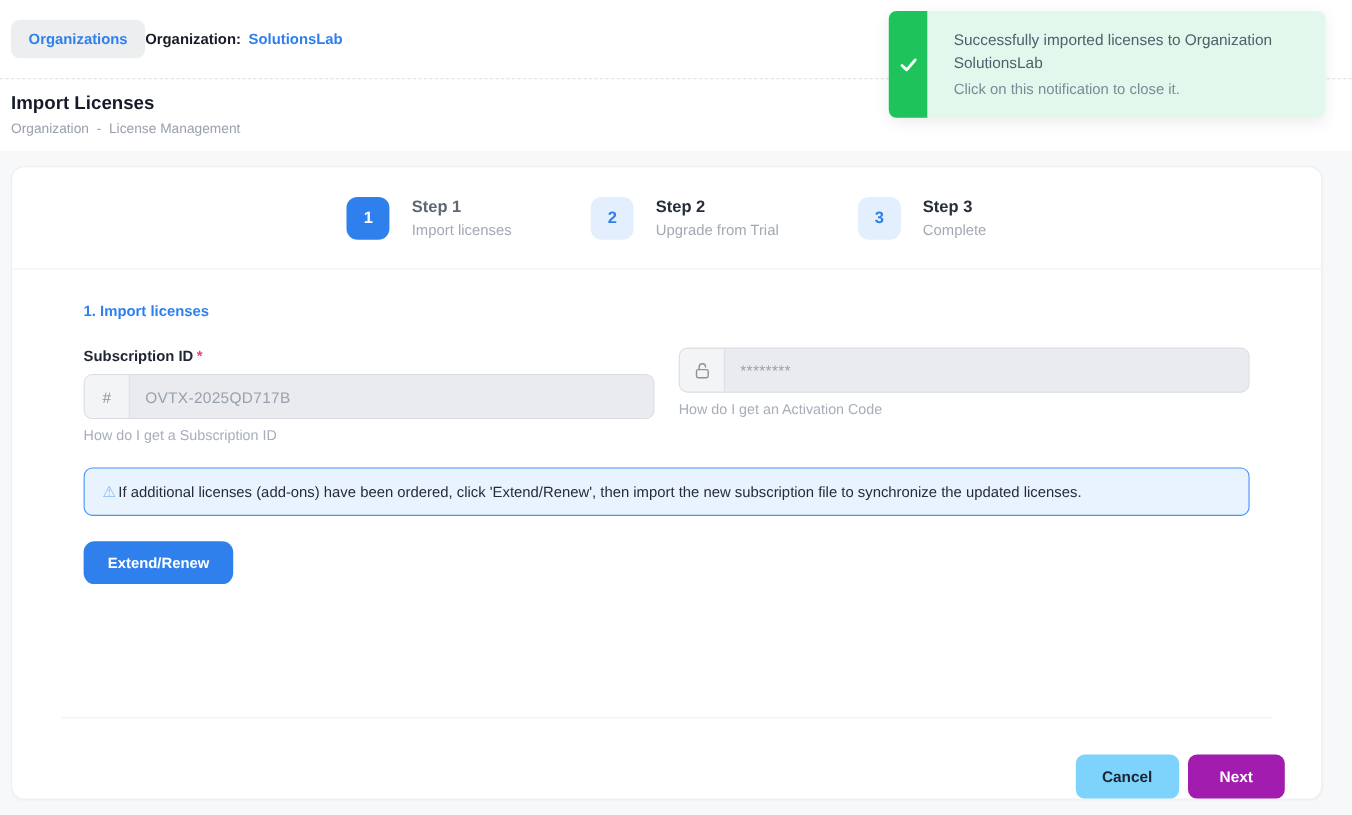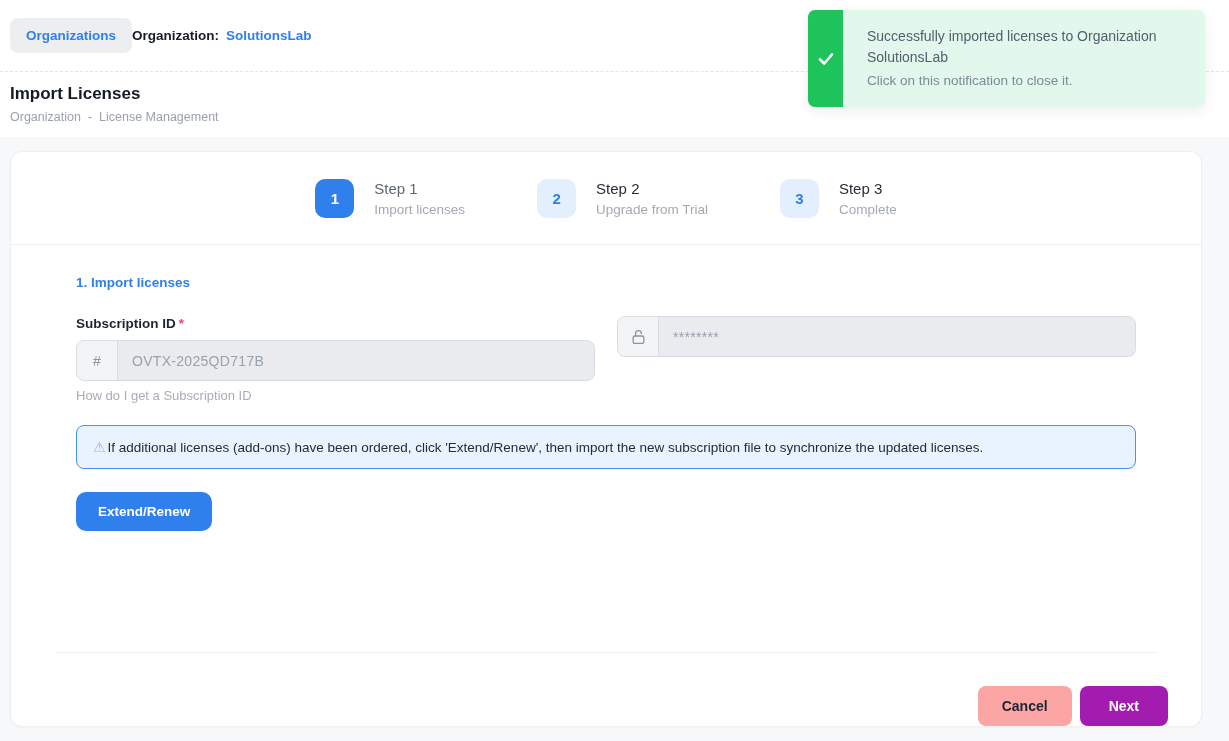--- a/index.html
+++ b/index.html
@@ -70,21 +70,21 @@
     display: flex; align-items: center; justify-content: center; gap: 72px;
   }
   .step { display: flex; align-items: center; gap: 20px; }
   .step-badge {
     width: 39px; height: 39px; border-radius: 10px;
     display: flex; align-items: center; justify-content: center;
     font-size: 15px; font-weight: bold;
   }
   .step--active .step-badge { background: #2f80ed; color: #ffffff; }
   .step--upcoming .step-badge { background: #e3effd; color: #2f80ed; }
-  .step-title { font-size: 15px; font-weight: normal; color: #272e3a; }
+  .step-title { font-size: 15px; font-weight: bold; color: #272e3a; }
   .step--active .step-title { color: #5f6775; }
   .step-sub { font-size: 13.5px; color: #a3a9b3; margin-top: 5px; }
 
   
   .form-area { padding: 28px 65px 0 65px; }
   .section-title { color: #2f80ed; font-size: 13.5px; font-weight: bold; margin-top: 2px; }
 
   .fields-row { display: flex; gap: 22px; margin-top: 26px; }
   .field { flex: 1; }
   .field-label { font-size: 13.5px; font-weight: bold; color: #1f2633; margin-bottom: 9px; }
@@ -129,21 +129,21 @@
   .terms-link { margin-left: 7px; font-size: 13.5px; color: #2f80ed; cursor: pointer; text-decoration: none; }
 
   
   .card-footer { margin-top: auto; }
   .footer-divider { height: 1px; background: #eef0f3; margin: 0 45px; }
   .footer-actions {
     display: flex; justify-content: flex-end; gap: 8px;
     padding: 33px 33px 0 0;
   }
   .cancel-btn {
-    background: #fca5a5; color: #1b2430; border: none; border-radius: 8px;
+    background: #7dd3fc; color: #1b2430; border: none; border-radius: 8px;
     font-size: 14px; font-weight: bold; padding: 0 24px; height: 40px; cursor: pointer;
   }
   .next-btn {
     background: #a21caf; color: #ffffff; border: none; border-radius: 8px;
     font-size: 14px; font-weight: bold; padding: 0 29px; height: 40px; cursor: pointer;
   }
 </style>
 </head>
 <body>
 
@@ -221,20 +221,21 @@
         <div class="field">
           <div class="input-group">
             <div class="input-addon">
               <svg width="15" height="16" viewBox="0 0 15 16">
                 <rect x="2.2" y="7" width="10.6" height="7.4" rx="1.6" fill="none" stroke="#8a93a2" stroke-width="1.3"></rect>
                 <path d="M4.6 7 V4.6 a2.9 2.9 0 0 1 5.8 0" fill="none" stroke="#8a93a2" stroke-width="1.3" stroke-linecap="round"></path>
               </svg>
             </div>
             <input type="text" readonly="" value="********" style="">
           </div>
+          <div class="helper">How do I get an Activation Code</div>
         </div>
       </div>
 
       <div class="alert">
         <span class="alert-icon">⚠</span>
         <span>If additional licenses (add-ons) have been ordered, click 'Extend/Renew', then import the new subscription file to synchronize the updated licenses.</span>
       </div>
 
       <button class="extend-btn">Extend/Renew</button>
 

